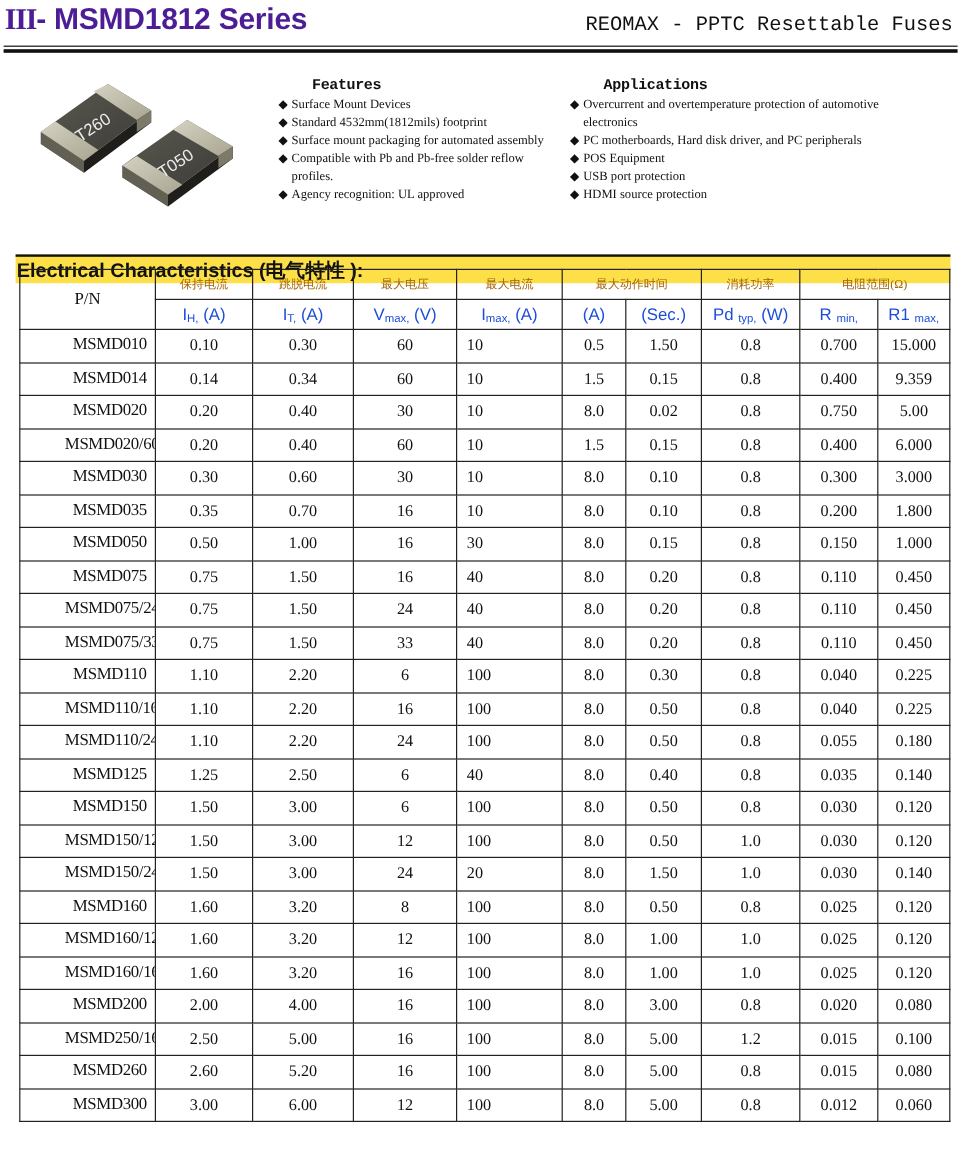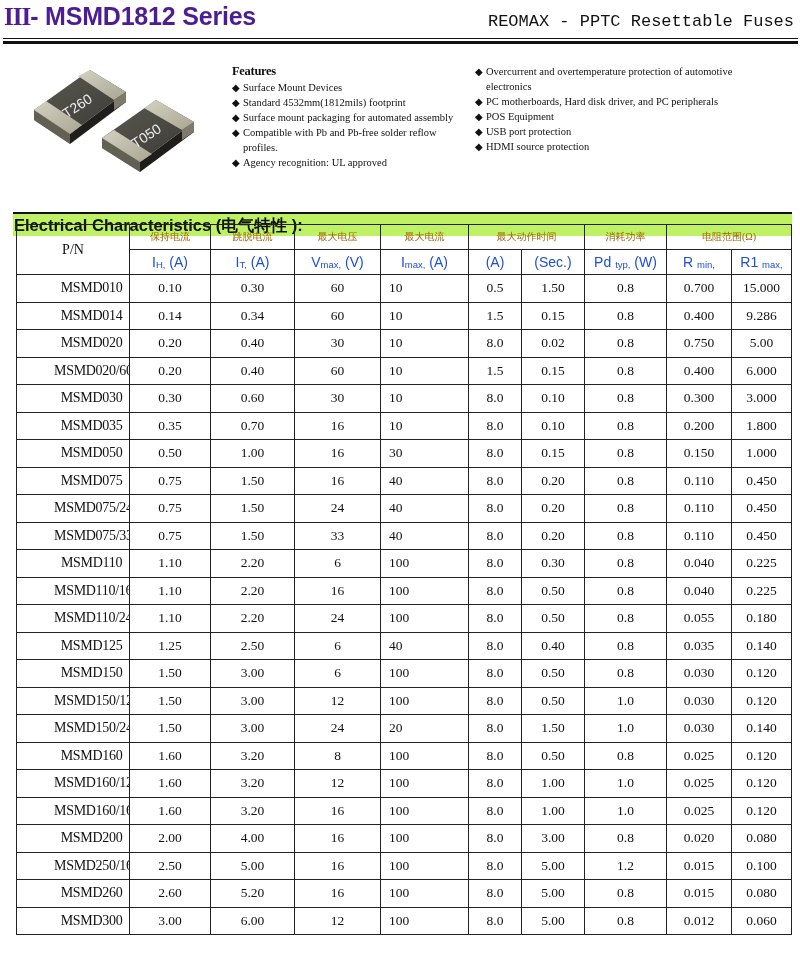--- a/index.html
+++ b/index.html
@@ -8,26 +8,26 @@
   .hdr-left { position: absolute; left: 4px; top: 2px; font-family: "Liberation Sans", sans-serif; font-weight: bold; font-size: 25px; letter-spacing: -0.2px; color: #4c1d95; white-space: nowrap; }
   .hdr-left .roman { font-family: "Liberation Serif", serif; font-weight: bold; letter-spacing: -1px; }
   .hdr-right { position: absolute; right: 6px; top: 12px; font-family: Liberation Mono, monospace; font-size: 17px; color: #111; white-space: nowrap; }
   .rule-thin { position: absolute; left: 3px; right: 2px; top: 38px; height: 1px; background: #111; }
   .rule-thick { position: absolute; left: 3px; right: 2px; top: 41px; height: 3px; background: #111; }
 
   .product { position: absolute; left: 22px; top: 58px; width: 188px; height: 135px; }
 
   .features { position: absolute; left: 232px; top: 64px; width: 240px; font-size: 10.5px; line-height: 15px; }
   .apps { position: absolute; left: 475px; top: 64px; width: 260px; font-size: 10.5px; line-height: 15px; }
-  .sec-title { font-weight: bold; font-size: 12.5px; margin-bottom: 1px; font-family: Liberation Serif, serif; letter-spacing: -0.3px; }
+  .sec-title { font-weight: bold; font-size: 12.5px; margin-bottom: 1px; font-family: Liberation Mono, monospace; letter-spacing: -0.3px; margin-left: 28px; }
   ul.bul { list-style: none; margin: 0; padding: 0; }
   ul.bul li { position: relative; padding-left: 11px; }
   ul.bul li .dia { position: absolute; left: 0; top: 0; font-size: 10px; }
 
-  .green-bar { position: absolute; left: 13px; top: 212px; width: 779px; height: 24px; background: #bef264; border-top: 2px solid #111; box-sizing: border-box; }
+  .green-bar { position: absolute; left: 13px; top: 212px; width: 779px; height: 24px; background: #fde047; border-top: 2px solid #111; box-sizing: border-box; }
   .green-bar span { position: absolute; left: 1px; top: 1px; font-family: "Liberation Sans", sans-serif; font-weight: bold; font-size: 16.5px; color: #111; white-space: nowrap; }
 
   table.spec { position: absolute; left: 16px; top: 224px; width: 775px; border-collapse: collapse; table-layout: fixed; }
   table.spec td, table.spec th { border: 1px solid #222; text-align: center; padding: 0; font-weight: normal; overflow: hidden; white-space: nowrap; }
   table.spec th.cn { height: 24px; font-family: Liberation Serif, serif; font-size: 10px; color: #a16207; }
   table.spec th.en { height: 24px; font-family: "Liberation Sans", sans-serif; font-size: 14px; color: #1d4ed8; }
   table.spec th.pn { font-family: "Liberation Serif", serif; font-size: 14px; }
   table.spec th.en sub { font-size: 9.5px; vertical-align: baseline; position: relative; top: 1px; }
   table.spec td { height: 26.5px; font-size: 13.5px; font-family: "Liberation Serif", serif; }
   table.spec td.pn { font-size: 14px; letter-spacing: -0.3px; padding-left: 37px; }
@@ -81,20 +81,21 @@
   <ul class="bul">
     <li><span class="dia">◆</span><span>Surface Mount Devices</span></li>
     <li><span class="dia">◆</span><span>Standard 4532mm(1812mils) footprint</span></li>
     <li><span class="dia">◆</span><span>Surface mount packaging for automated assembly</span></li>
     <li><span class="dia">◆</span><span>Compatible with Pb and Pb-free solder reflow profiles.</span></li>
     <li><span class="dia">◆</span><span>Agency recognition: UL approved</span></li>
   </ul>
 </div>
 
 <div class="apps">
+  <div class="sec-title">Applications</div>
   <ul class="bul">
     <li><span class="dia">◆</span><span>Overcurrent and overtemperature protection of automotive electronics</span></li>
     <li><span class="dia">◆</span><span>PC motherboards, Hard disk driver, and PC peripherals</span></li>
     <li><span class="dia">◆</span><span>POS Equipment</span></li>
     <li><span class="dia">◆</span><span>USB port protection</span></li>
     <li><span class="dia">◆</span><span>HDMI source protection</span></li>
   </ul>
 </div>
 
 <div class="green-bar">
@@ -153,21 +154,21 @@
       <tr>
         <td class="pn">MSMD014</td>
         <td>0.14</td>
         <td>0.34</td>
         <td>60</td>
         <td class="l">10</td>
         <td>1.5</td>
         <td>0.15</td>
         <td>0.8</td>
         <td>0.400</td>
-        <td>9.286</td>
+        <td>9.359</td>
       </tr>
       <tr>
         <td class="pn">MSMD020</td>
         <td>0.20</td>
         <td>0.40</td>
         <td>30</td>
         <td class="l">10</td>
         <td>8.0</td>
         <td>0.02</td>
         <td>0.8</td>

